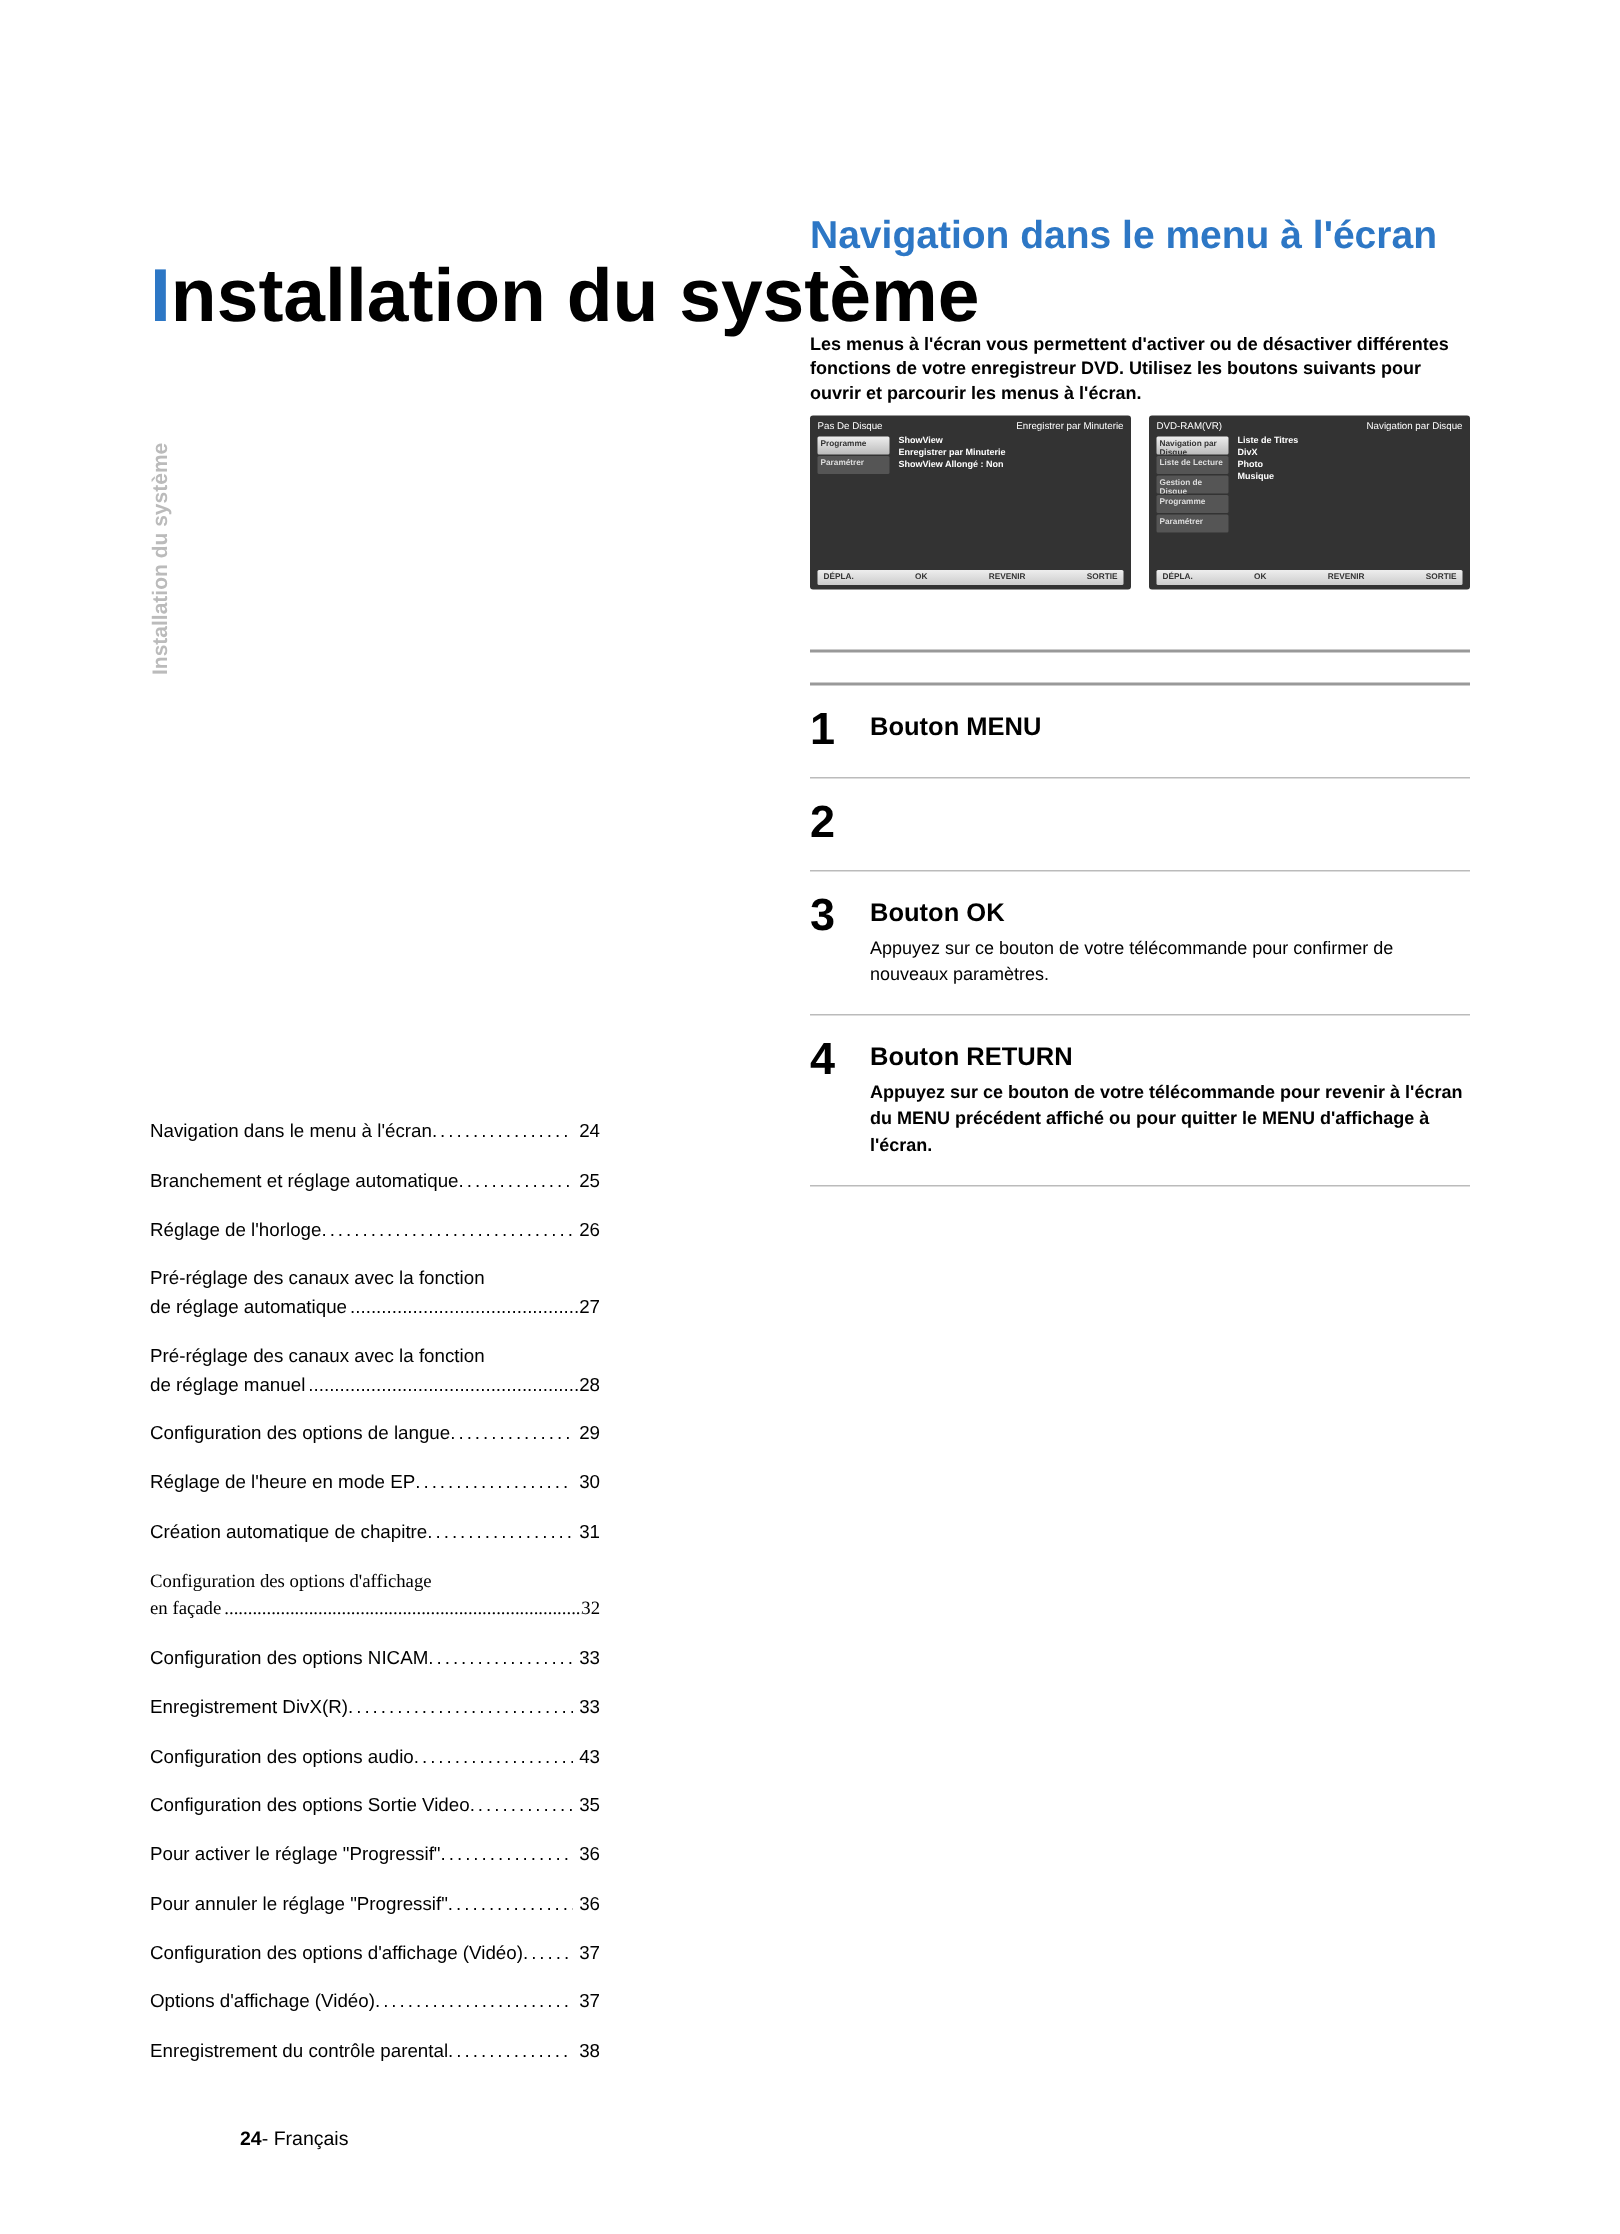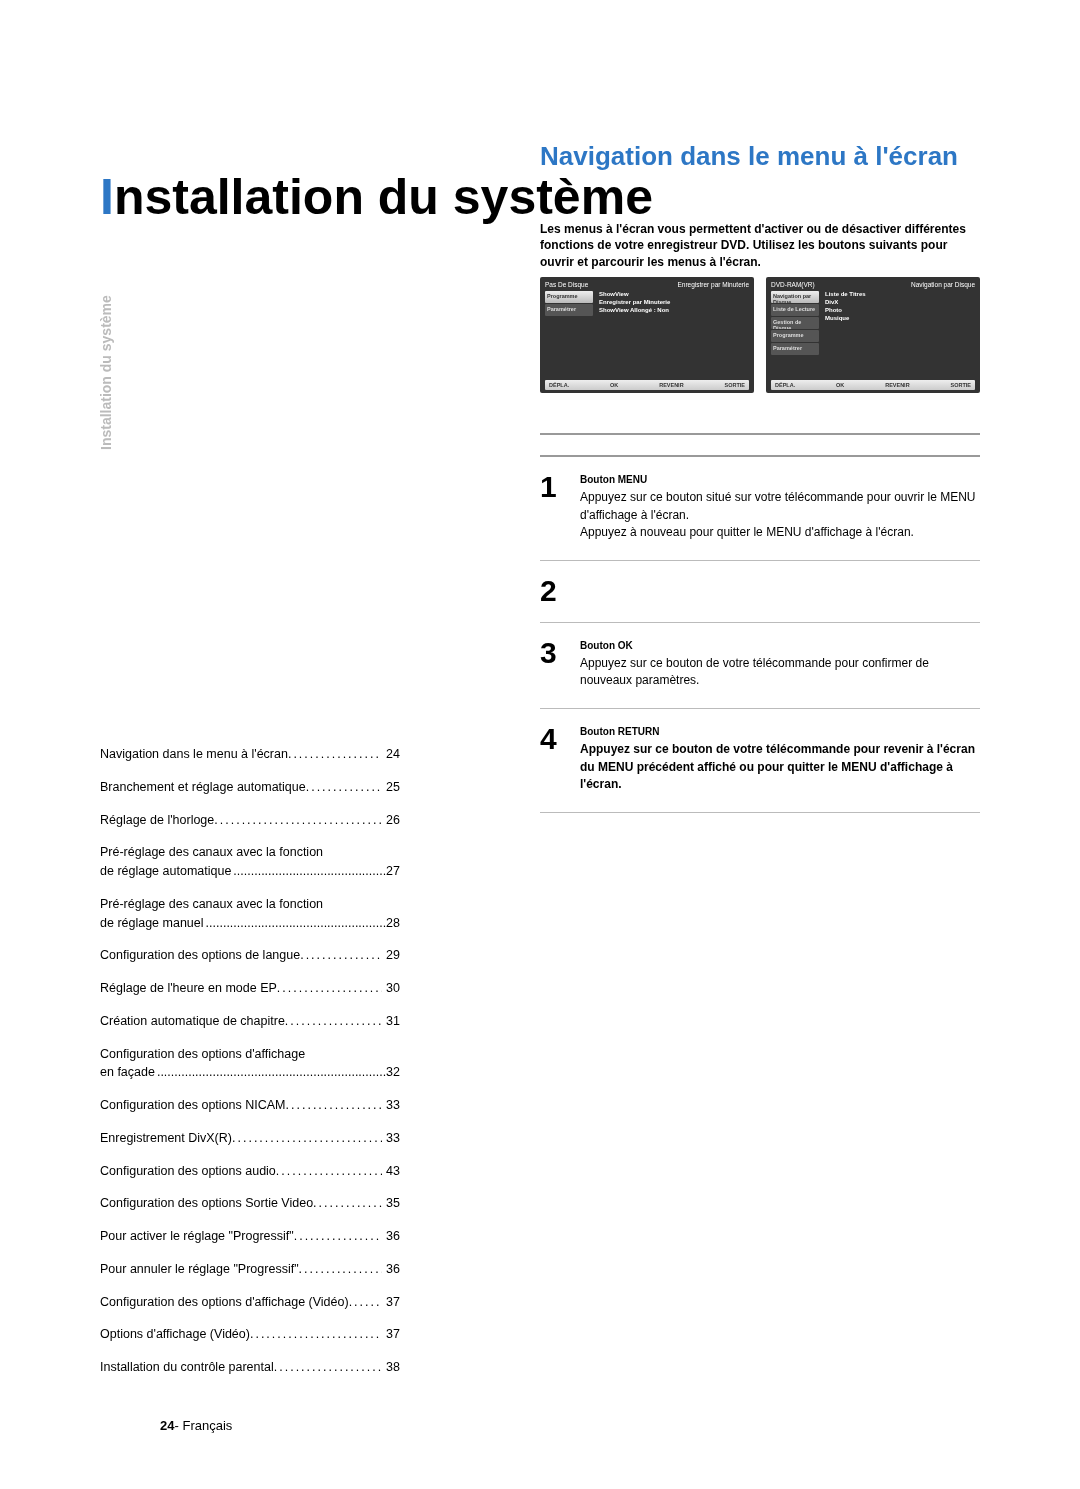--- a/index.html
+++ b/index.html
@@ -167,21 +167,21 @@
     width: 30px;
     line-height: 0.9;
   }
   .step-body {
     flex: 1;
     font-size: 12px;
     line-height: 1.45;
   }
   .step-title {
     font-weight: bold;
-    font-size: 10px;
+    font-size: 17px;
     margin-bottom: 2px;
   }
   .page-footer {
     position: absolute;
     bottom: 56px;
     left: 160px;
     font-size: 13px;
   }
   .page-footer .pnum { font-weight: bold; }
   .hr-top {
@@ -240,21 +240,21 @@
       </div>
       <div class="toc-row">
         <span class="toc-text">Réglage de l'heure en mode EP</span>
         <span class="toc-page">30</span>
       </div>
       <div class="toc-row">
         <span class="toc-text">Création automatique de chapitre</span>
         <span class="toc-page">31</span>
       </div>
       <div class="toc-row">
-        <div style="width: 100%;">
+        <div style="width: 100%; font-family: Liberation Serif, serif;">
           <span style="display: block; width: 100%;">Configuration des options d'affichage</span>
           <div style="display: flex; width: 100%;">
             <span style="white-space: nowrap;">en façade</span>
             <span style="flex: 1 1 0%; overflow: hidden; white-space: nowrap; margin-left: 2px;">..............................................................................</span>
             <span>32</span>
           </div>
         </div>
       </div>
       <div class="toc-row">
         <span class="toc-text">Configuration des options NICAM</span>
@@ -282,21 +282,21 @@
       </div>
       <div class="toc-row">
         <span class="toc-text">Configuration des options d'affichage (Vidéo)</span>
         <span class="toc-page">37</span>
       </div>
       <div class="toc-row">
         <span class="toc-text">Options d'affichage (Vidéo)</span>
         <span class="toc-page">37</span>
       </div>
       <div class="toc-row">
-        <span class="toc-text">Installation du contrôle parental</span>
+        <span class="toc-text">Enregistrement du contrôle parental</span>
         <span class="toc-page">38</span>
       </div>
     </div>
 
   <div class="right-col">
     <div class="section-heading">Navigation dans le menu à l'écran</div>
     <div class="intro-text">Les menus à l'écran vous permettent d'activer ou de désactiver différentes fonctions de votre enregistreur DVD. Utilisez les boutons suivants pour ouvrir et parcourir les menus à l'écran.</div>
 
     <div class="screens-row">
       <div class="screen">
@@ -350,22 +350,20 @@
           </div>
       </div>
     </div>
 
     <hr class="hr-top">
     <div class="steps" id="steps">
         <div class="step">
           <div class="step-num">1</div>
           <div class="step-body">
             <div class="step-title">Bouton MENU</div>
-            <div style="white-space: pre-line;">Appuyez sur ce bouton situé sur votre télécommande pour ouvrir le MENU d'affichage à l'écran.
-Appuyez à nouveau pour quitter le MENU d'affichage à l'écran.</div>
           </div>
         </div>
         <div class="step">
           <div class="step-num">2</div>
         </div>
         <div class="step">
           <div class="step-num">3</div>
           <div class="step-body">
             <div class="step-title">Bouton OK</div>
             <div style="white-space: pre-line;">Appuyez sur ce bouton de votre télécommande pour confirmer de nouveaux paramètres.</div>

